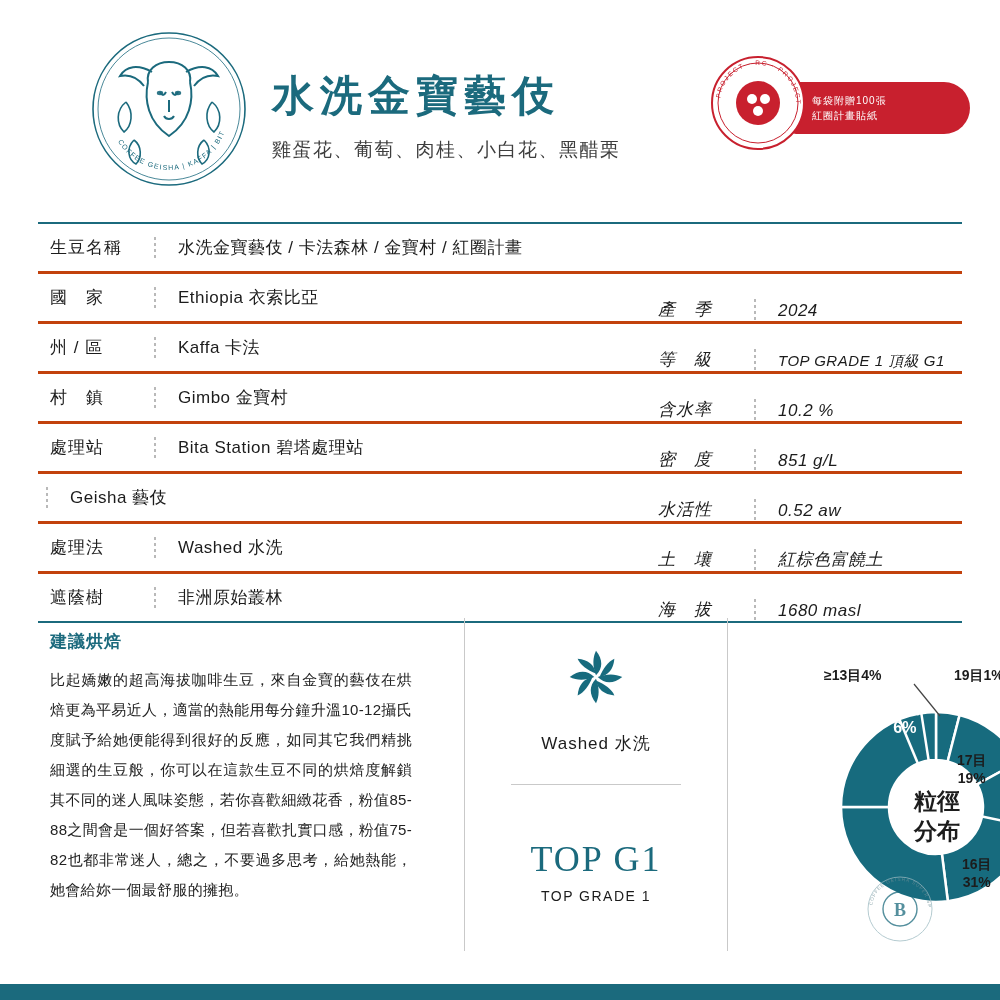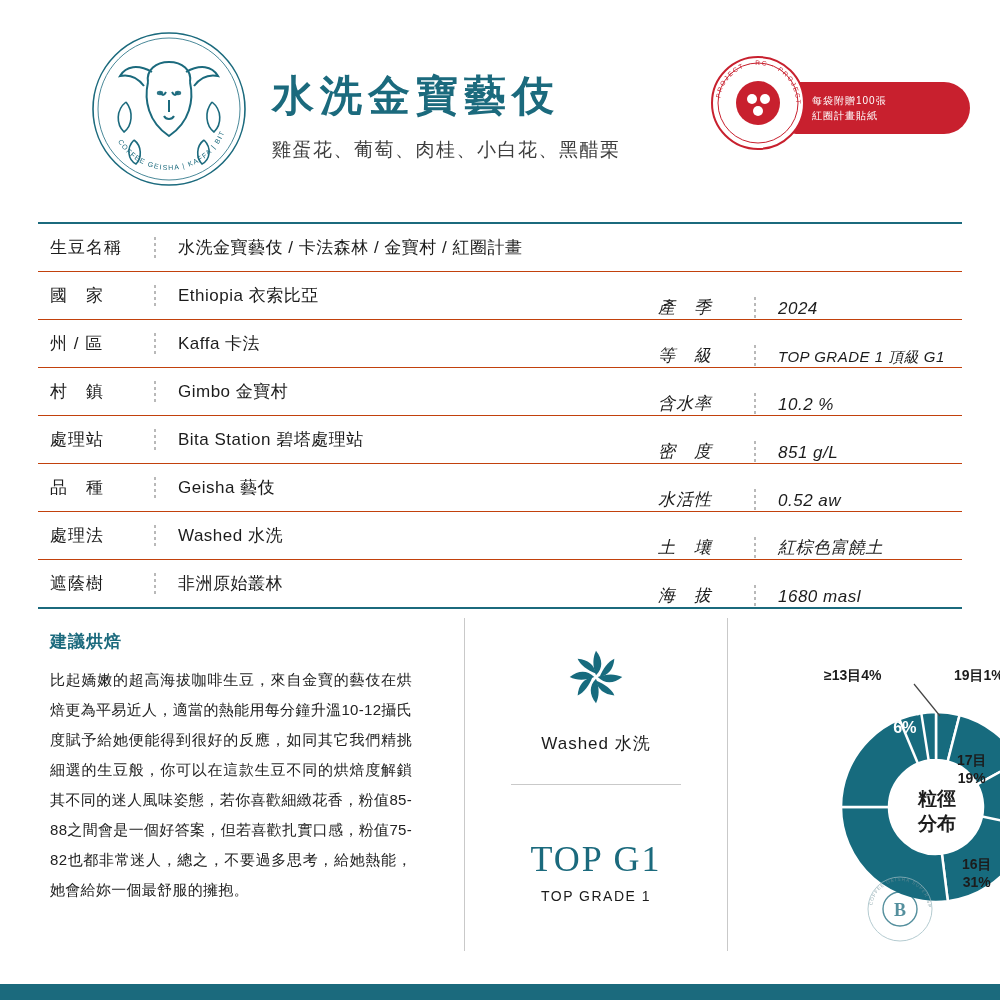--- a/index.html
+++ b/index.html
@@ -92,21 +92,21 @@
   }
   .rule-bot {
     height: 2px;
     background: #1b6a7d;
     width: 924px;
   }
   .spec-row {
     display: flex;
     align-items: stretch;
     height: 47px;
-    border-bottom: 1px solid #c2410c;
+    border-bottom: 3px solid #c2410c;
   }
   .spec-row.last { border-bottom: none; }
   .spec-cell {
     display: flex;
     align-items: center;
   }
   .spec-label {
     width: 108px;
     font-size: 17px;
     color: #1c1c1c;
@@ -227,21 +227,21 @@
     font-weight: 700;
     color: #1c1c1c;
     line-height: 1.25;
     text-align: center;
     white-space: nowrap;
   }
   .lbl.inside { color: #ffffff; }
   .center-txt {
     position: absolute;
     text-align: center;
-    font-size: 19px;
+    font-size: 23px;
     font-weight: 700;
     color: #1c1c1c;
     line-height: 1.3;
   }
   .watermark {
     position: absolute;
     right: 28px; bottom: 14px;
     width: 68px; height: 68px;
     opacity: .75;
   }
@@ -392,21 +392,20 @@
         <div class="spec-cell spec-label">密　度</div>
         <div class="dots">
             <i></i>
           </div>
         <div class="spec-value">851 g/L</div>
       </div>
     </div>
 
     <div class="spec-row">
       <div class="left-half">
-        <div class="spec-cell spec-label">品　種</div>
         <div class="dots">
             <i></i>
           </div>
         <div class="spec-value">Geisha 藝伎</div>
       </div>
       <div class="right-half">
         <div class="spec-cell spec-label">水活性</div>
         <div class="dots">
             <i></i>
           </div>

